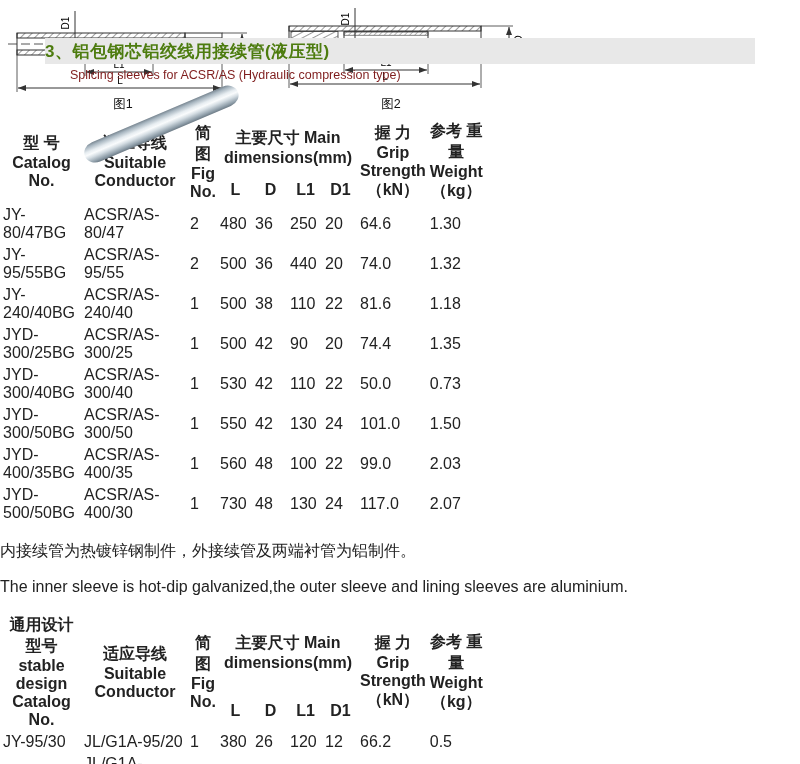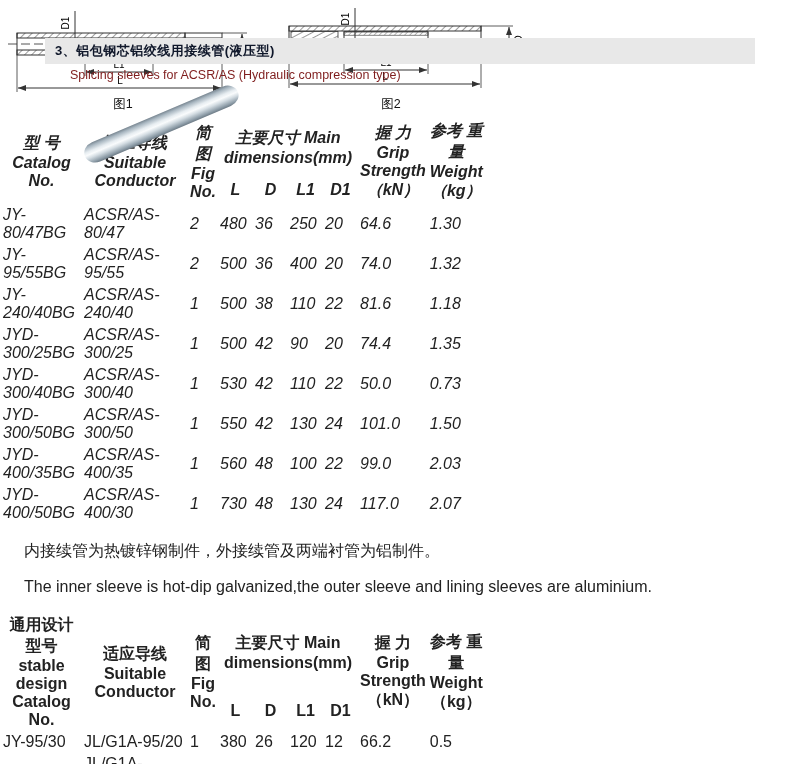--- a/index.html
+++ b/index.html
@@ -1,21 +1,21 @@
 <!DOCTYPE html>
 <html><head>
 <meta charset="utf-8">
 <style>
   html,body{margin:0;padding:0;background:#ffffff;}
   body{width:800px;height:764px;font-family:"Liberation Sans","DejaVu Sans",sans-serif;color:#222;}
   .page{position:relative;width:800px;height:764px;overflow:hidden;background:#fff;}
 
   
   .title-band{position:absolute;left:45px;top:38px;width:710px;height:26px;background:#e8e8e8;display:flex;align-items:center;}
-  .title{font-size:13px;font-weight:bold;color:#0f172a;padding-left:10px;letter-spacing:.5px;white-space:nowrap;}
+  .title{font-size:17px;font-weight:bold;color:#4d7c0f;letter-spacing:.5px;white-space:nowrap;}
   .subtitle{position:absolute;left:70px;top:68px;font-size:12.5px;color:#7f1d1d;}
 
   
   .photo{position:absolute;left:55px;top:85px;width:238px;height:126px;}
   .tube{position:absolute;transform-origin:0 50%;border-radius:12px/50%;}
   .tube-thick{left:30px;top:61px;width:166px;height:21px;transform:rotate(-23deg);
     background:linear-gradient(to bottom,#76848f 0%,#a9b7c1 14%,#e7edf1 36%,#f9fbfc 50%,#d3dce2 66%,#91a0ab 88%,#6d7b86 100%);}
   .tube-thin{left:50px;top:86px;width:166px;height:13px;transform:rotate(-28deg);
     background:linear-gradient(to bottom,#76848f 0%,#a9b7c1 16%,#e9eff2 38%,#f9fbfc 52%,#d0d9df 70%,#8met 0;}
   .tube-thin{background:linear-gradient(to bottom,#76848f 0%,#a9b7c1 16%,#e9eff2 38%,#f9fbfc 52%,#d0d9df 70%,#8a99a4 90%,#6d7b86 100%);}
@@ -140,21 +140,21 @@
     <line x1="24" y1="84" x2="214" y2="84" stroke="#333" stroke-width="1" marker-start="url(#arr2)" marker-end="url(#arr2)"></line>
     <text x="119" y="80" text-anchor="middle" font-size="10">L</text>
     <line x1="215" y1="26" x2="247" y2="26" stroke="#333" stroke-width="0.8"></line>
     <line x1="215" y1="52" x2="247" y2="52" stroke="#333" stroke-width="0.8"></line>
     <line x1="243" y1="27" x2="243" y2="51" stroke="#333" stroke-width="1" marker-start="url(#arr2)" marker-end="url(#arr2)"></line>
     <text transform="translate(256,39) rotate(-90)" text-anchor="middle" font-size="10">D</text>
     <text x="125" y="108" text-anchor="middle" font-size="12.5" fill="#111">图2</text>
   </svg>
 
   
-  <table class="tbl" id="table1" style="left:312px;top:116px;font-style:italic;">
+  <table class="tbl" id="table1" style="left:312px;top:116px;">
     <colgroup>
       <col style="width:79px">
         <col style="width:104px">
         <col style="width:28px">
       <col style="width:33px">
         <col style="width:33px">
         <col style="width:33px">
         <col style="width:33px">
       <col style="width:51px">
         <col style="width:47px">
@@ -199,21 +199,21 @@
           <td>20</td>
           <td>64.6</td>
           <td>1.30</td>
         </tr>
         <tr>
           <td>JY-95/55BG</td>
           <td>ACSR/AS-95/55</td>
           <td>2</td>
           <td>500</td>
           <td>36</td>
-          <td>400</td>
+          <td>440</td>
           <td>20</td>
           <td>74.0</td>
           <td>1.32</td>
         </tr>
         <tr>
           <td>JY-240/40BG</td>
           <td>ACSR/AS-240/40</td>
           <td>1</td>
           <td>500</td>
           <td>38</td>
@@ -260,35 +260,35 @@
           <td>ACSR/AS-400/35</td>
           <td>1</td>
           <td>560</td>
           <td>48</td>
           <td>100</td>
           <td>22</td>
           <td>99.0</td>
           <td>2.03</td>
         </tr>
         <tr>
-          <td>JYD-400/50BG</td>
+          <td>JYD-500/50BG</td>
           <td>ACSR/AS-400/30</td>
           <td>1</td>
           <td>730</td>
           <td>48</td>
           <td>130</td>
           <td>24</td>
           <td>117.0</td>
           <td>2.07</td>
         </tr>
       </tbody>
   </table>
 
   
-  <div class="note" style="top:320px;margin-left:24px;">
+  <div class="note" style="top:320px;">
     <p class="zh">内接续管为热镀锌钢制件，外接续管及两端衬管为铝制件。</p>
     <p class="en">The inner sleeve is hot-dip galvanized,the outer sleeve and lining sleeves are aluminium.</p>
   </div>
 
   
   <table class="tbl" id="table2" style="left:312px;top:432px;">
     <colgroup>
       <col style="width:79px">
         <col style="width:104px">
         <col style="width:28px">

